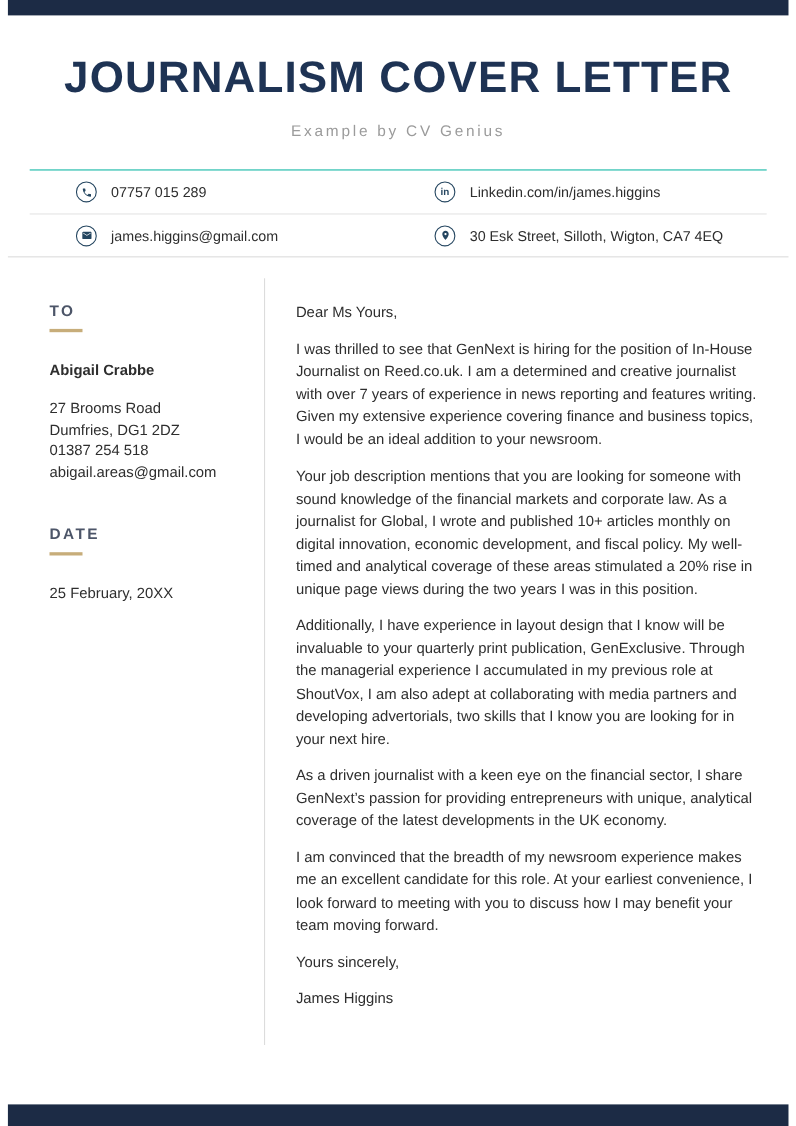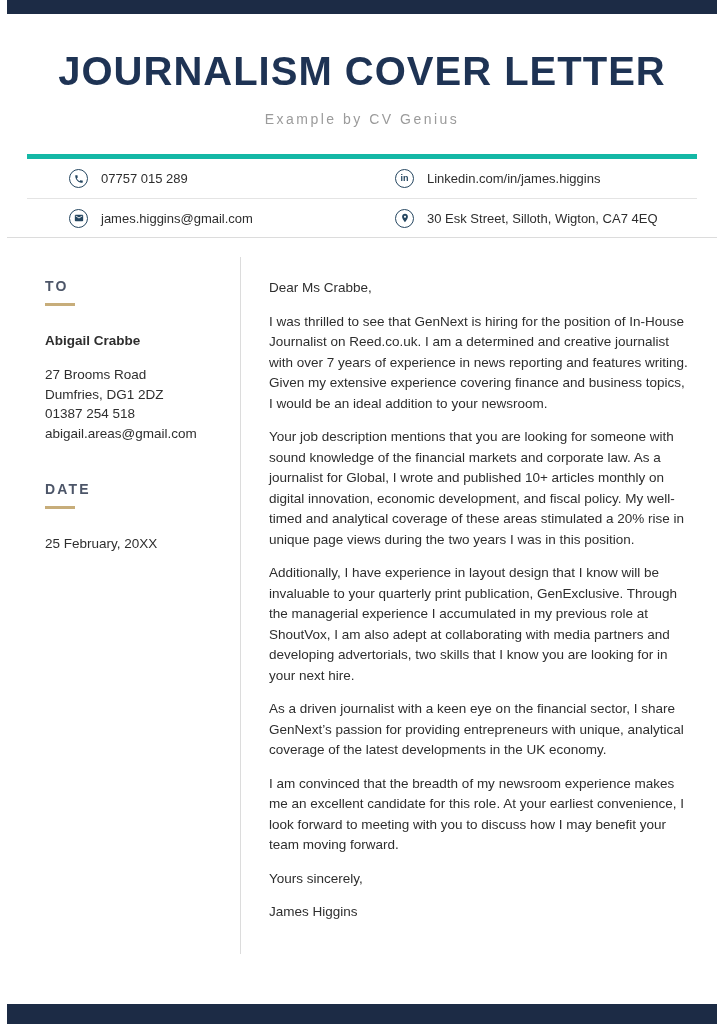--- a/index.html
+++ b/index.html
@@ -28,21 +28,21 @@
   }
   .doc-subtitle {
     margin-top: 17px;
     text-align: center;
     font-size: 14px;
     letter-spacing: 2.5px;
     color: #9b9b9b;
   }
 
   .contact-section { margin-top: 27px; }
-  .contact-rows { margin: 0 20px; border-top: 5px solid #14b8a6; }
+  .contact-rows { margin: 0 20px; border-top: 1px solid #14b8a6; }
   .contact-row { display: flex; height: 39px; }
   .contact-row + .contact-row { border-top: 1px solid #e4e4e4; }
   .contact-cell { flex: 1; display: flex; align-items: center; gap: 13px; }
   .contact-cell.left { padding-left: 42px; }
   .contact-cell.right { padding-left: 24px; }
   .icon-circle {
     width: 19px; height: 19px;
     border: 1.5px solid #254660;
     border-radius: 50%;
     display: flex; align-items: center; justify-content: center;
@@ -136,21 +136,21 @@
         <div>Dumfries, DG1 2DZ</div>
         <div>01387 254 518</div>
         <div>abigail.areas@gmail.com</div>
       </div>
       <div class="side-heading date-heading">DATE</div>
       <div class="gold-rule"></div>
       <div class="date-value">25 February, 20XX</div>
     </div>
 
     <div class="main">
-      <p>Dear Ms Crabbe,</p>
+      <p>Dear Ms Yours,</p>
       <p>I was thrilled to see that GenNext is hiring for the position of In-House Journalist on Reed.co.uk. I am a determined and creative journalist with over 7 years of experience in news reporting and features writing. Given my extensive experience covering finance and business topics, I would be an ideal addition to your newsroom.</p>
       <p>Your job description mentions that you are looking for someone with sound knowledge of the financial markets and corporate law. As a journalist for Global, I wrote and published 10+ articles monthly on digital innovation, economic development, and fiscal policy. My well-timed and analytical coverage of these areas stimulated a 20% rise in unique page views during the two years I was in this position.</p>
       <p>Additionally, I have experience in layout design that I know will be invaluable to your quarterly print publication, GenExclusive. Through the managerial experience I accumulated in my previous role at ShoutVox, I am also adept at collaborating with media partners and developing advertorials, two skills that I know you are looking for in your next hire.</p>
       <p>As a driven journalist with a keen eye on the financial sector, I share GenNext’s passion for providing entrepreneurs with unique, analytical coverage of the latest developments in the UK economy.</p>
       <p>I am convinced that the breadth of my newsroom experience makes me an excellent candidate for this role. At your earliest convenience, I look forward to meeting with you to discuss how I may benefit your team moving forward.</p>
       <p class="closing">Yours sincerely,</p>
       <p>James Higgins</p>
     </div>
 
   </div>

